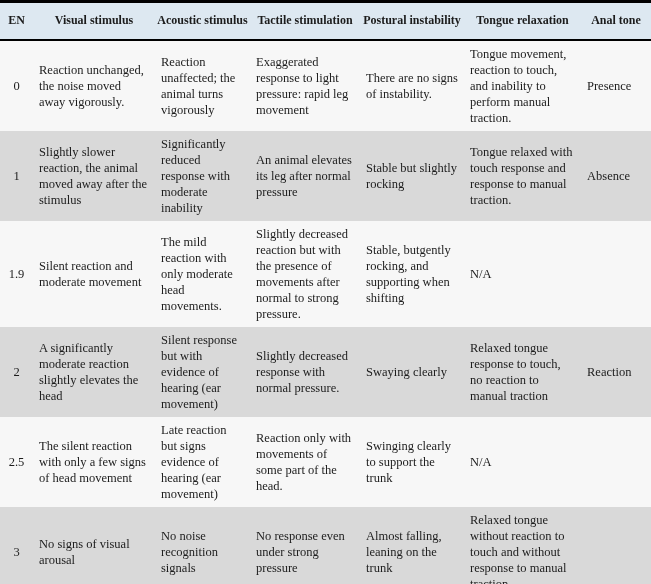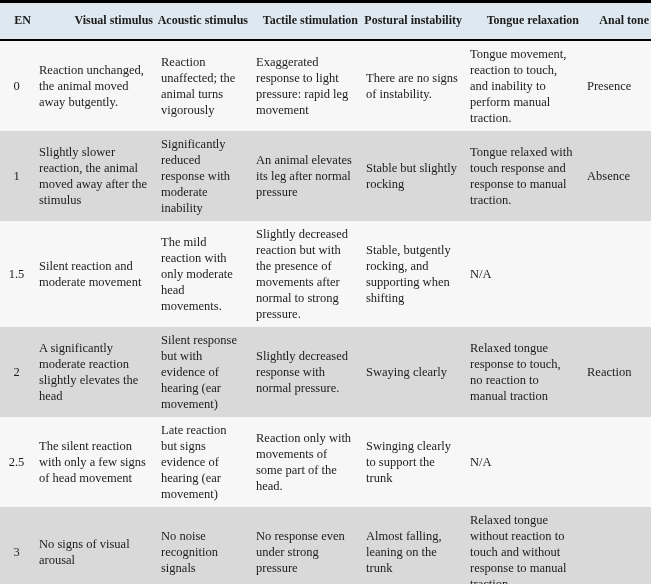--- a/index.html
+++ b/index.html
@@ -22,21 +22,21 @@
   col.c-tactile { width: 110px; }
   col.c-postural{ width: 104px; }
   col.c-tongue  { width: 117px; }
   col.c-anal    { width: 70px; }
 
   thead th {
     background: #dde8f1;
     font-weight: bold;
     font-size: 12px;
     line-height: 1.15;
-    text-align: right;
+    text-align: center;
     vertical-align: middle;
     padding: 5px 2px;
     height: 26px;
     border-bottom: 2px solid #000;
   }
   tbody td {
     font-size: 12.5px;
     line-height: 1.28;
     padding: 5px 6px 5px 6px;
     vertical-align: middle;
@@ -66,38 +66,38 @@
       <th>Acoustic stimulus</th>
       <th>Tactile stimulation</th>
       <th>Postural instability</th>
       <th>Tongue relaxation</th>
       <th>Anal tone</th>
     </tr>
   </thead>
   <tbody>
       <tr>
         <td class="en-cell">0</td>
-        <td>Reaction unchanged, the animal moved away butgently.</td>
+        <td>Reaction unchanged, the noise moved away vigorously.</td>
         <td>Reaction unaffected; the animal turns vigorously</td>
         <td>Exaggerated response to light pressure: rapid leg movement</td>
         <td>There are no signs of instability.</td>
         <td>Tongue movement, reaction to touch, and inability to perform manual traction.</td>
         <td>Presence</td>
       </tr>
       <tr>
         <td class="en-cell">1</td>
         <td>Slightly slower reaction, the animal moved away after the stimulus</td>
         <td>Significantly reduced response with moderate inability</td>
         <td>An animal elevates its leg after normal pressure</td>
         <td>Stable but slightly rocking</td>
         <td>Tongue relaxed with touch response and response to manual traction.</td>
         <td>Absence</td>
       </tr>
       <tr>
-        <td class="en-cell">1.5</td>
+        <td class="en-cell">1.9</td>
         <td>Silent reaction and moderate movement</td>
         <td>The mild reaction with only moderate head movements.</td>
         <td>Slightly decreased reaction but with the presence of movements after normal to strong pressure.</td>
         <td>Stable, butgently rocking, and supporting when shifting</td>
         <td>N/A</td>
         <td></td>
       </tr>
       <tr>
         <td class="en-cell">2</td>
         <td>A significantly moderate reaction slightly elevates the head</td>

